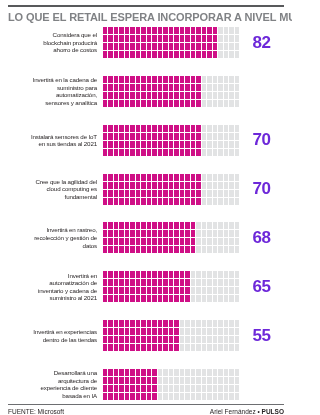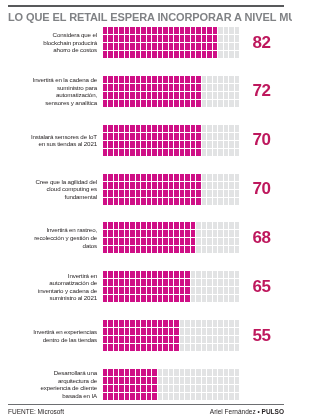--- a/index.html
+++ b/index.html
@@ -88,21 +88,21 @@
     height: 100%;
   }
   .cell.on  { background: #cf0f86; }
   .cell.off { background: #e2e3e4; }
 
   .row-value {
     flex: 1 1 auto;
     text-align: center;
     font-size: 17px;
     font-weight: bold;
-    color: #be185d;
+    color: #6d28d9;
     letter-spacing: -0.5px;
     padding-left: 0;
     font-family: "Liberation Sans", sans-serif;
   }
 
   
   .bottom-rule {
     height: 1px;
     background: #6d6e71;
     margin-top: 2px;
@@ -339,21 +339,20 @@
           <div class="cell on"></div>
           <div class="cell on"></div>
           <div class="cell off"></div>
           <div class="cell off"></div>
           <div class="cell off"></div>
           <div class="cell off"></div>
           <div class="cell off"></div>
           <div class="cell off"></div>
           <div class="cell off"></div>
         </div>
-        <div class="row-value">72</div>
       </div>
       <div class="row">
         <div class="row-label">
           <div>Instalará sensores de IoT</div>
           <div>en sus tiendas al 2021</div>
         </div>
         <div class="waffle">
           <div class="cell on"></div>
           <div class="cell on"></div>
           <div class="cell on"></div>

